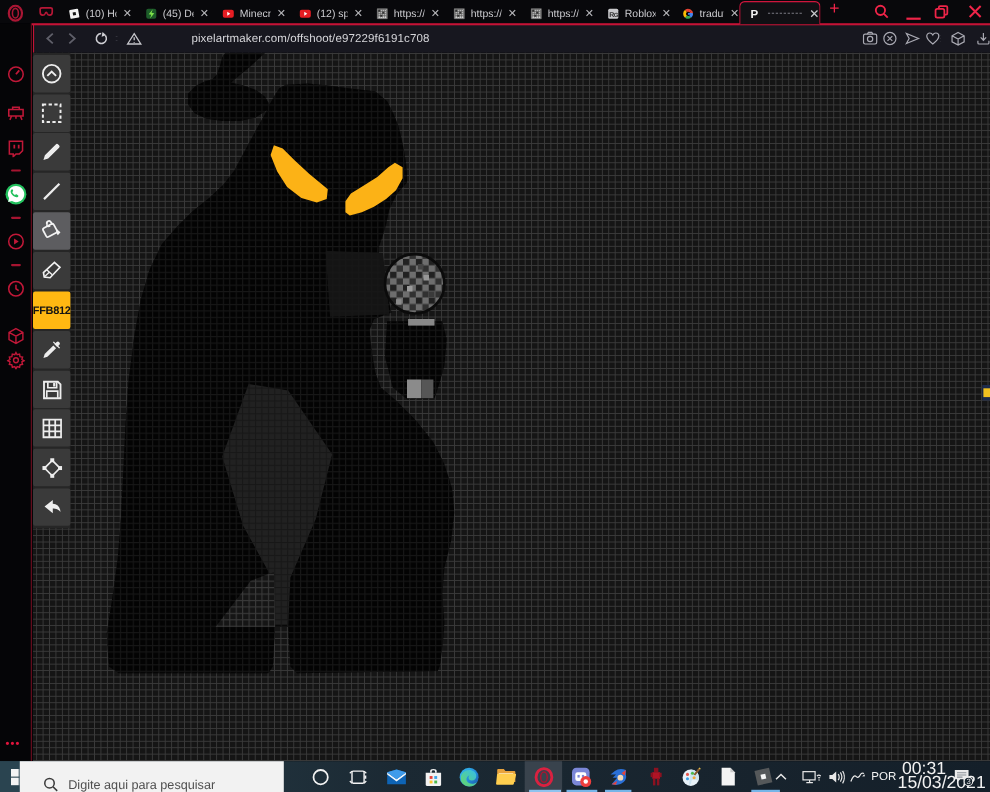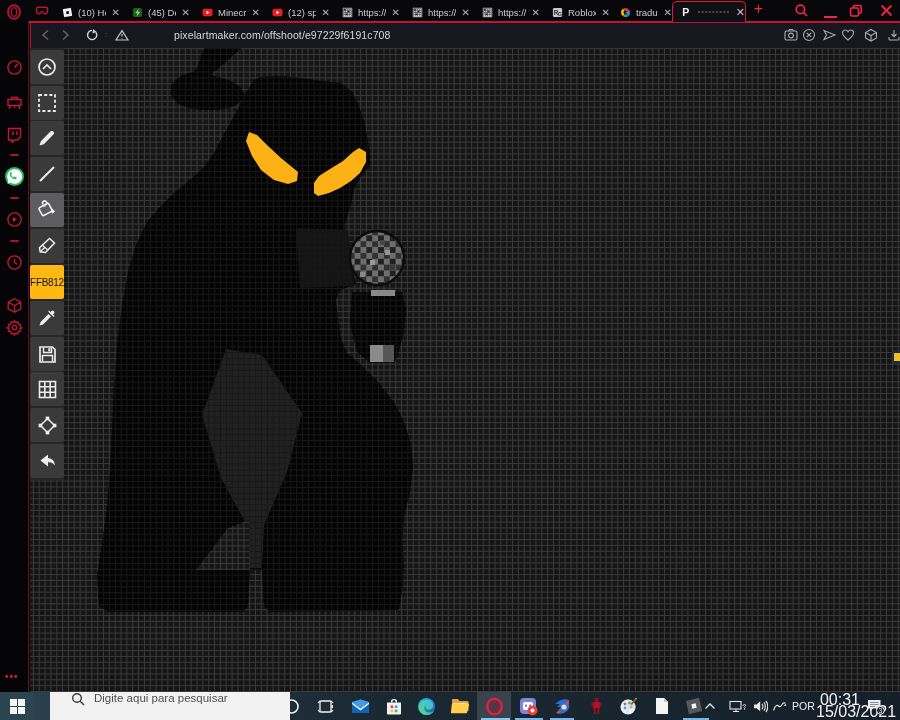--- a/index.html
+++ b/index.html
@@ -26,26 +26,26 @@
 
   
   #content { left:30px; top:48px; width:870px; height:644px; background:#151515;
     background-image:
       linear-gradient(#3a3a3a 1px, transparent 1px),
       linear-gradient(90deg, #3a3a3a 1px, transparent 1px);
     background-size:5.85px 5.85px; background-position:2.9px 0.2px; }
 
   
   .tbtn { position:absolute; left:0px; width:34px; height:34px; background:#3a3a3a; border-radius:2px; display:flex; align-items:center; justify-content:center; }
-  #toolbar { left:30px; top:50px; width:33px; height:430px; }
+  #toolbar { left:30px; top:50px; width:33px; height:430px;font-weight:bold; }
 
   
   #taskbar { left:0; top:692px; width:900px; height:28px; background:linear-gradient(90deg,#2b4350 0%, #233641 18%, #1b2933 40%, #18242e 70%, #141f29 100%); }
   #startbtn { position:absolute; left:0; top:0; width:34px; height:28px; display:flex; align-items:center; justify-content:center; }
-  #searchbox { position:absolute; left:50px; top:0px; width:240px; height:28px; background:#f2f2f2; display:flex; align-items:flex-start; color:#4f4f4f; font-size:11.5px; }
+  #searchbox { position:absolute; left:18px; top:0px; width:240px; height:28px; background:#f2f2f2; display:flex; align-items:flex-end; color:#4f4f4f; font-size:11.5px; }
   .tkicon { position:absolute; top:0; width:34px; height:28px; display:flex; align-items:center; justify-content:center; }
   .uline { position:absolute; top:25.5px; height:2.5px; background:#76b5e8; }
 </style>
 </head>
 <body>
 <div id="root">
 
   <div id="tabbar" class="abs">
 
     <svg class="abs" style="left:6px;top:4px;" width="16" height="16" viewBox="0 0 16 16">

